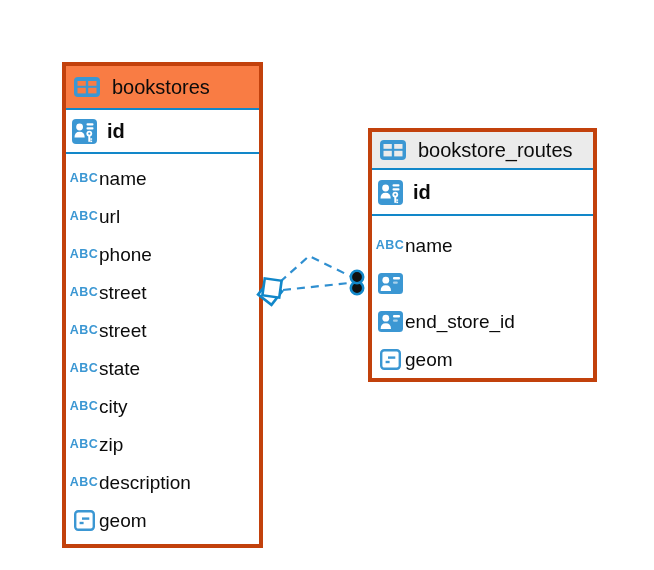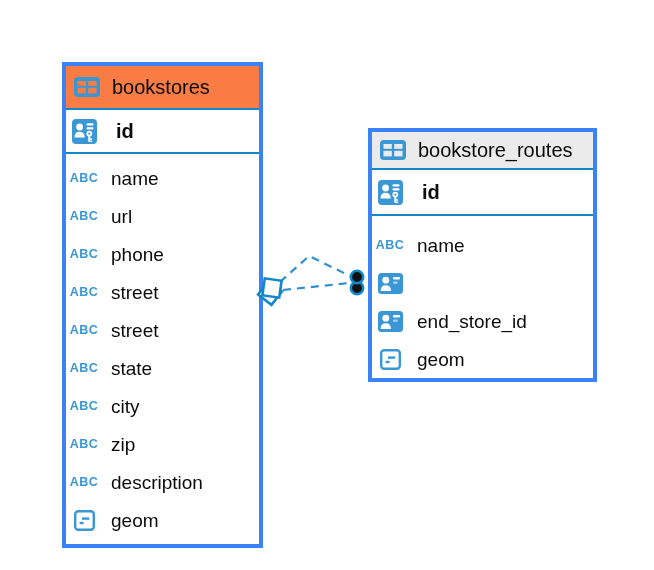--- a/index.html
+++ b/index.html
@@ -2,48 +2,48 @@
 <html><head>
 <meta charset="utf-8">
 <style>
   html,body{margin:0;padding:0;background:#ffffff;}
   #canvas{
     position:relative;width:654px;height:570px;background:#ffffff;overflow:hidden;
     font-family:"Liberation Sans","DejaVu Sans",sans-serif;color:#0b0b0b;
   }
   .erd-table{
     position:absolute;box-sizing:border-box;background:#ffffff;
-    border:4px solid #3b82f6;
+    border:4px solid #c2410c;
   }
   #table-bookstores{left:62px;top:62px;width:201px;height:486px;}
   #table-routes{left:368px;top:128px;width:229px;height:254px;}
 
   .tbl-header{
     box-sizing:border-box;display:flex;align-items:center;
     padding-left:8px;gap:12px;border-bottom:2px solid #1287c9;
     font-size:20px;white-space:nowrap;
   }
   #table-bookstores .tbl-header{height:44px;background:#f97c44;}
   #table-routes .tbl-header{height:38px;background:#ebebeb;}
 
   .id-row{
     box-sizing:border-box;display:flex;align-items:center;
-    padding-left:3px;gap:17px;border-bottom:2px solid #1287c9;
+    padding-left:3px;gap:8px;border-bottom:2px solid #1287c9;
     font-size:20px;font-weight:700;
   }
   #table-bookstores .id-row{height:44px;}
   #table-routes .id-row{height:46px;}
 
   .col-list{box-sizing:border-box;}
   #table-bookstores .col-list{padding-top:5px;}
   #table-routes .col-list{padding-top:10px;}
 
   .col-row{
     height:38px;display:flex;align-items:center;
-    padding-left:3px;gap:12px;font-size:19px;white-space:nowrap;
+    padding-left:3px;gap:0;font-size:19px;white-space:nowrap;
   }
   .icn{width:30px;display:flex;justify-content:center;align-items:center;flex:0 0 30px;}
   .hdr-icn{width:26px;display:flex;align-items:center;flex:0 0 26px;}
 
   .abc{
     color:#3b97d3;font-weight:800;font-size:12.5px;letter-spacing:0.5px;
     font-family:"Liberation Sans","DejaVu Sans",sans-serif;
   }
   .lbl{line-height:1;}
   #rel-overlay{position:absolute;left:0;top:0;pointer-events:none;}

